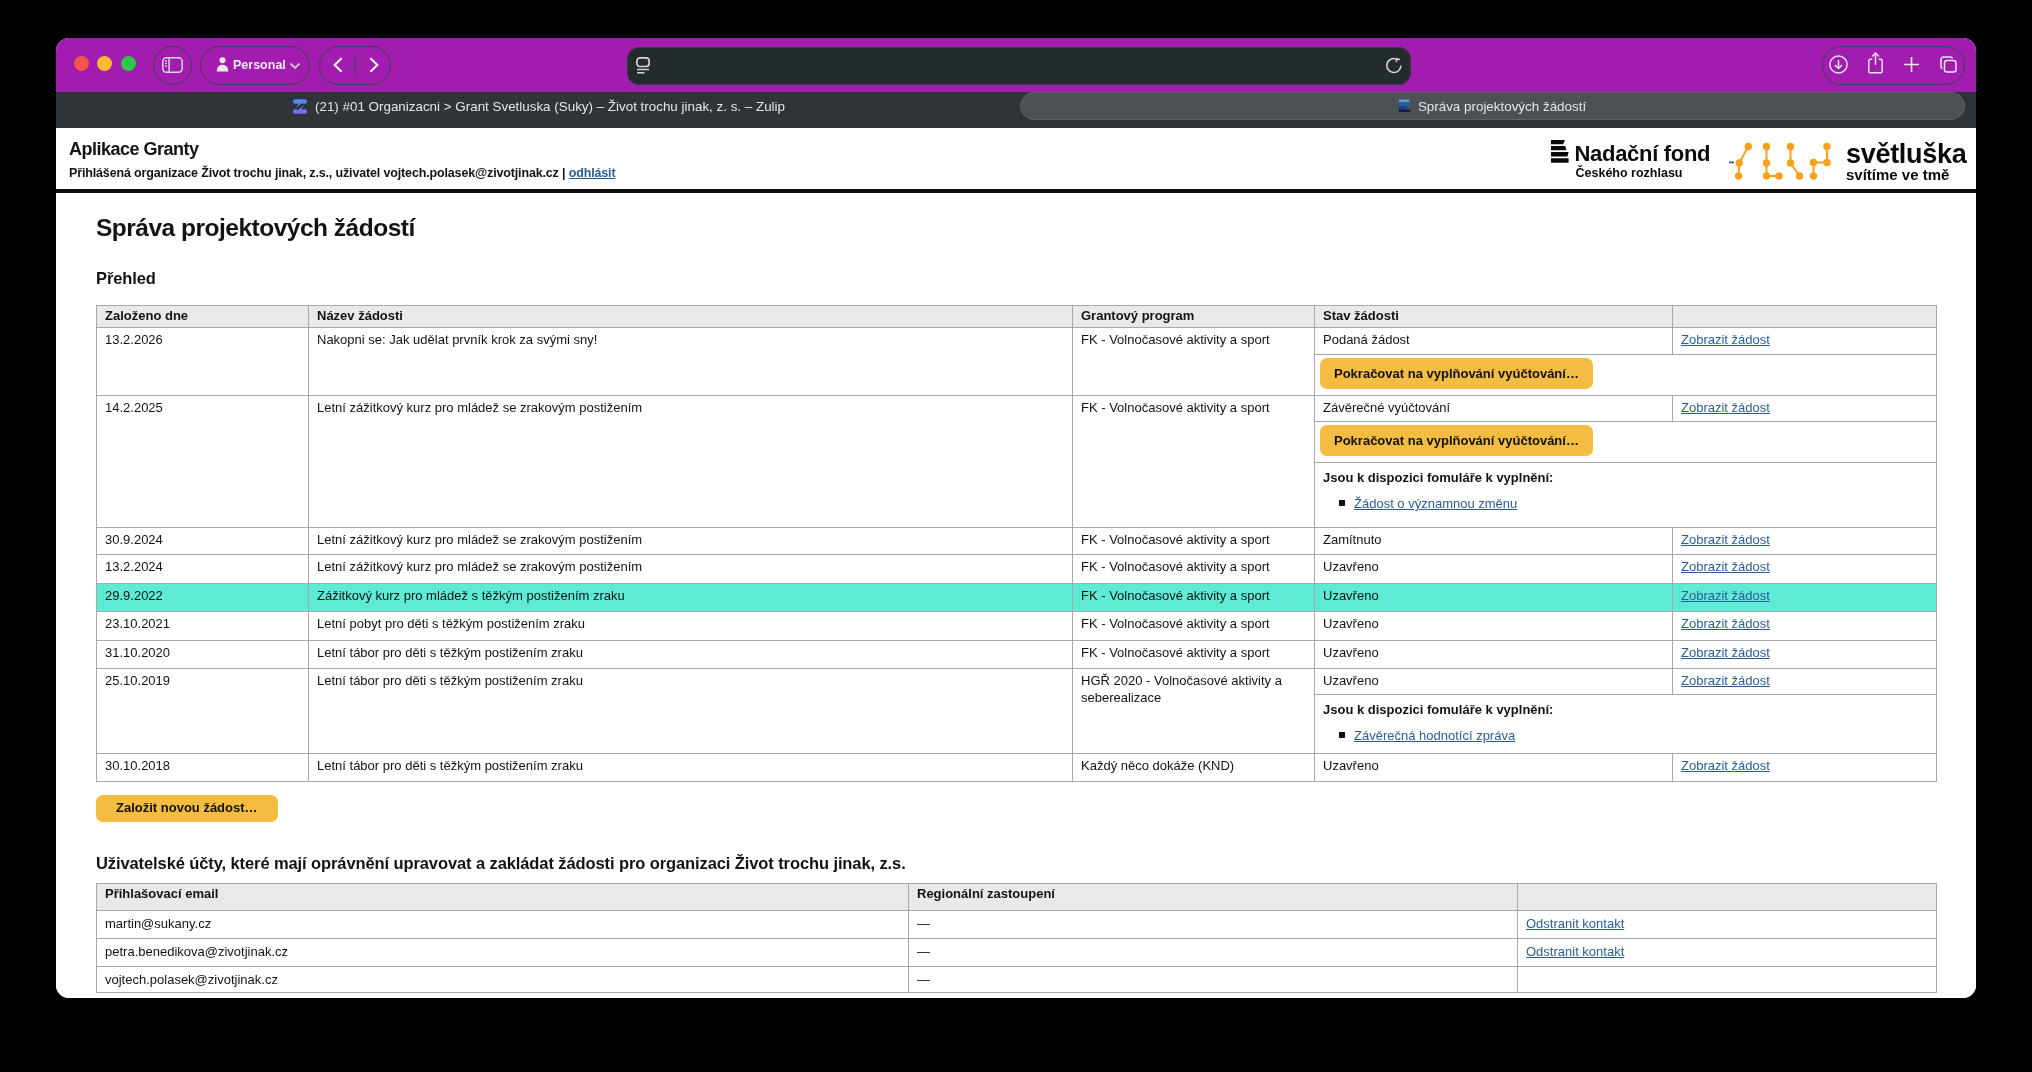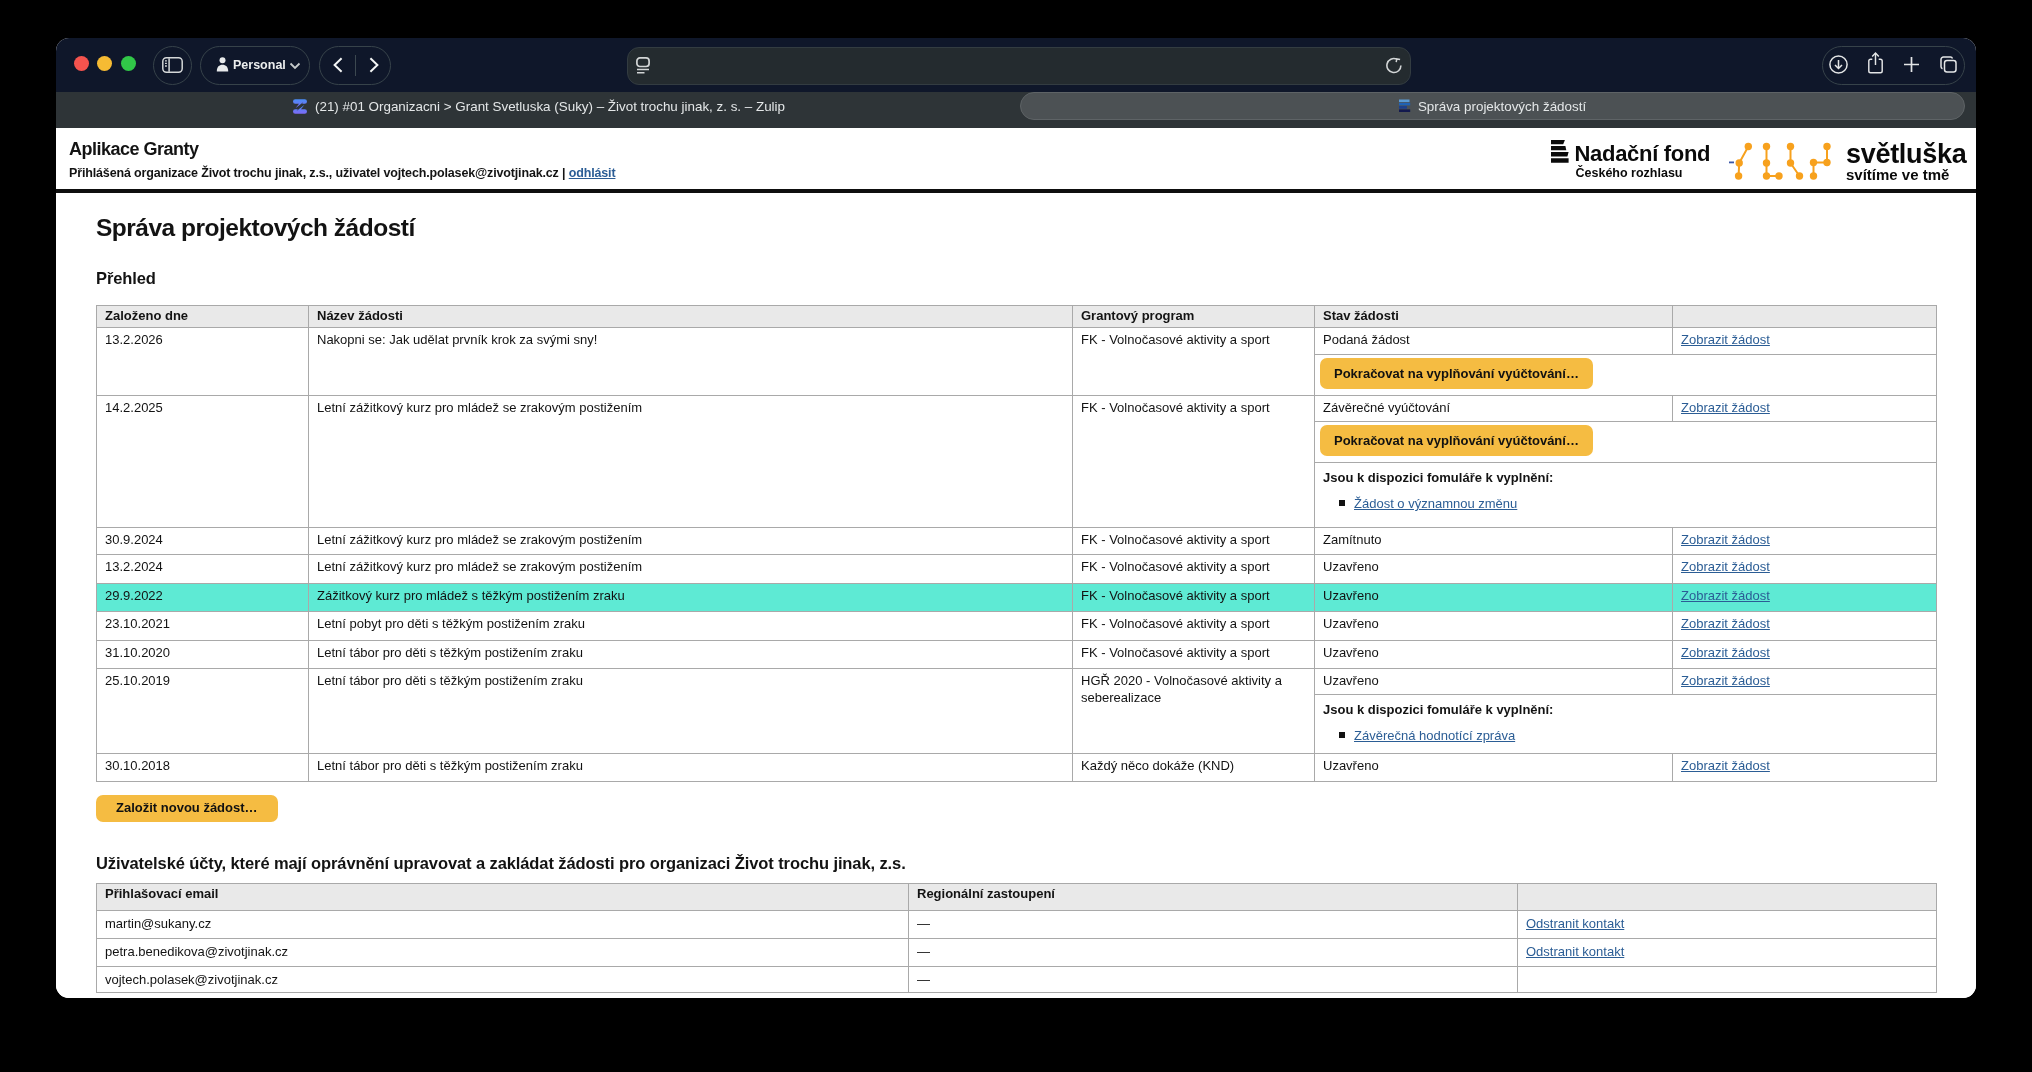--- a/index.html
+++ b/index.html
@@ -2,21 +2,21 @@
 <html lang="cs"><head>
 <meta charset="utf-8">
 <title>Správa projektových žádostí</title>
 <style>
   * { margin:0; padding:0; box-sizing:border-box; }
   html,body { width:2032px; height:1072px; background:#000; overflow:hidden;
     font-family:"Liberation Sans", sans-serif; }
   .window { position:absolute; left:56px; top:38px; width:1920px; height:960px;
     border-radius:13px; overflow:hidden; background:#fff; }
   
-  .toolbar { position:absolute; left:0; top:0; width:1920px; height:54px; background:#0f172a; }
+  .toolbar { position:absolute; left:0; top:0; width:1920px; height:54px; background:#a21caf; }
   .light { position:absolute; top:18px; width:15px; height:15px; border-radius:50%; }
   .l-red { left:18px; background:#f4534e; }
   .l-yel { left:41px; background:#f6bb33; }
   .l-grn { left:65px; background:#31c748; }
   .circle-btn { position:absolute; left:97px; top:8px; width:39px; height:39px;
     border:1px solid #37434a; border-radius:50%; }
   .pill { position:absolute; top:8px; height:39px; border:1px solid #37434a; border-radius:20px; }
   .pill-personal { left:144px; width:110px; }
   .pill-nav { left:263px; width:72px; }
   .pill-actions { left:1766px; width:143px; }

